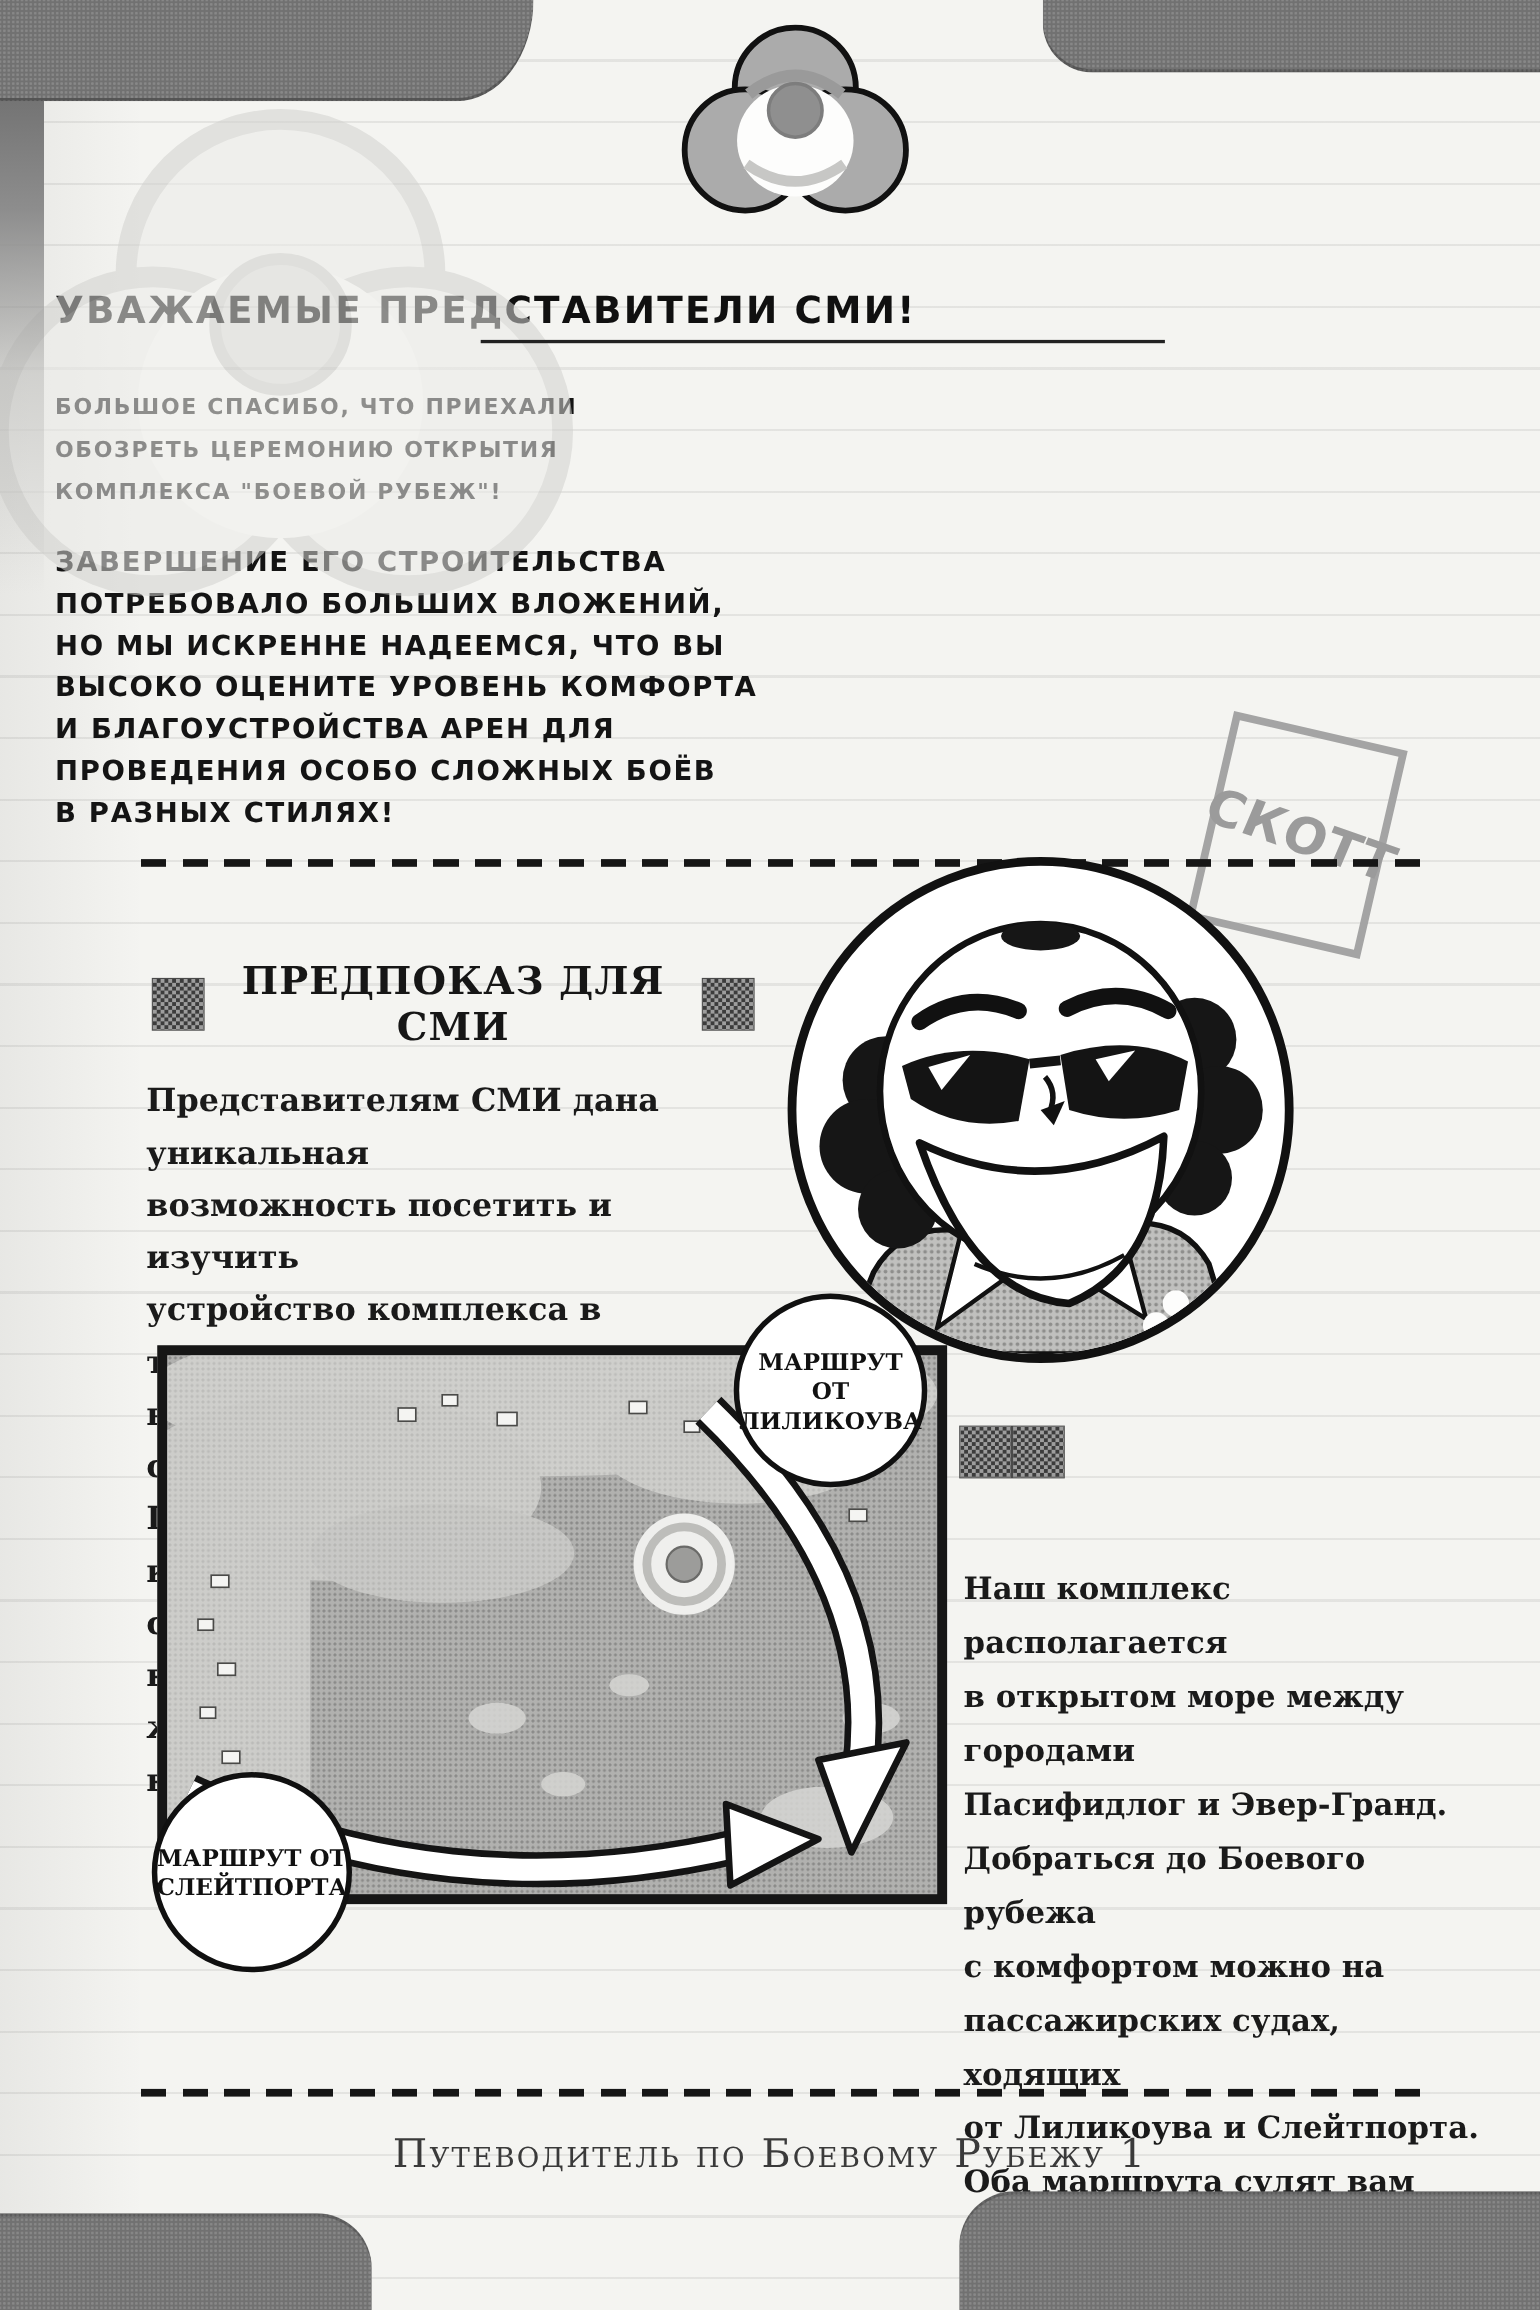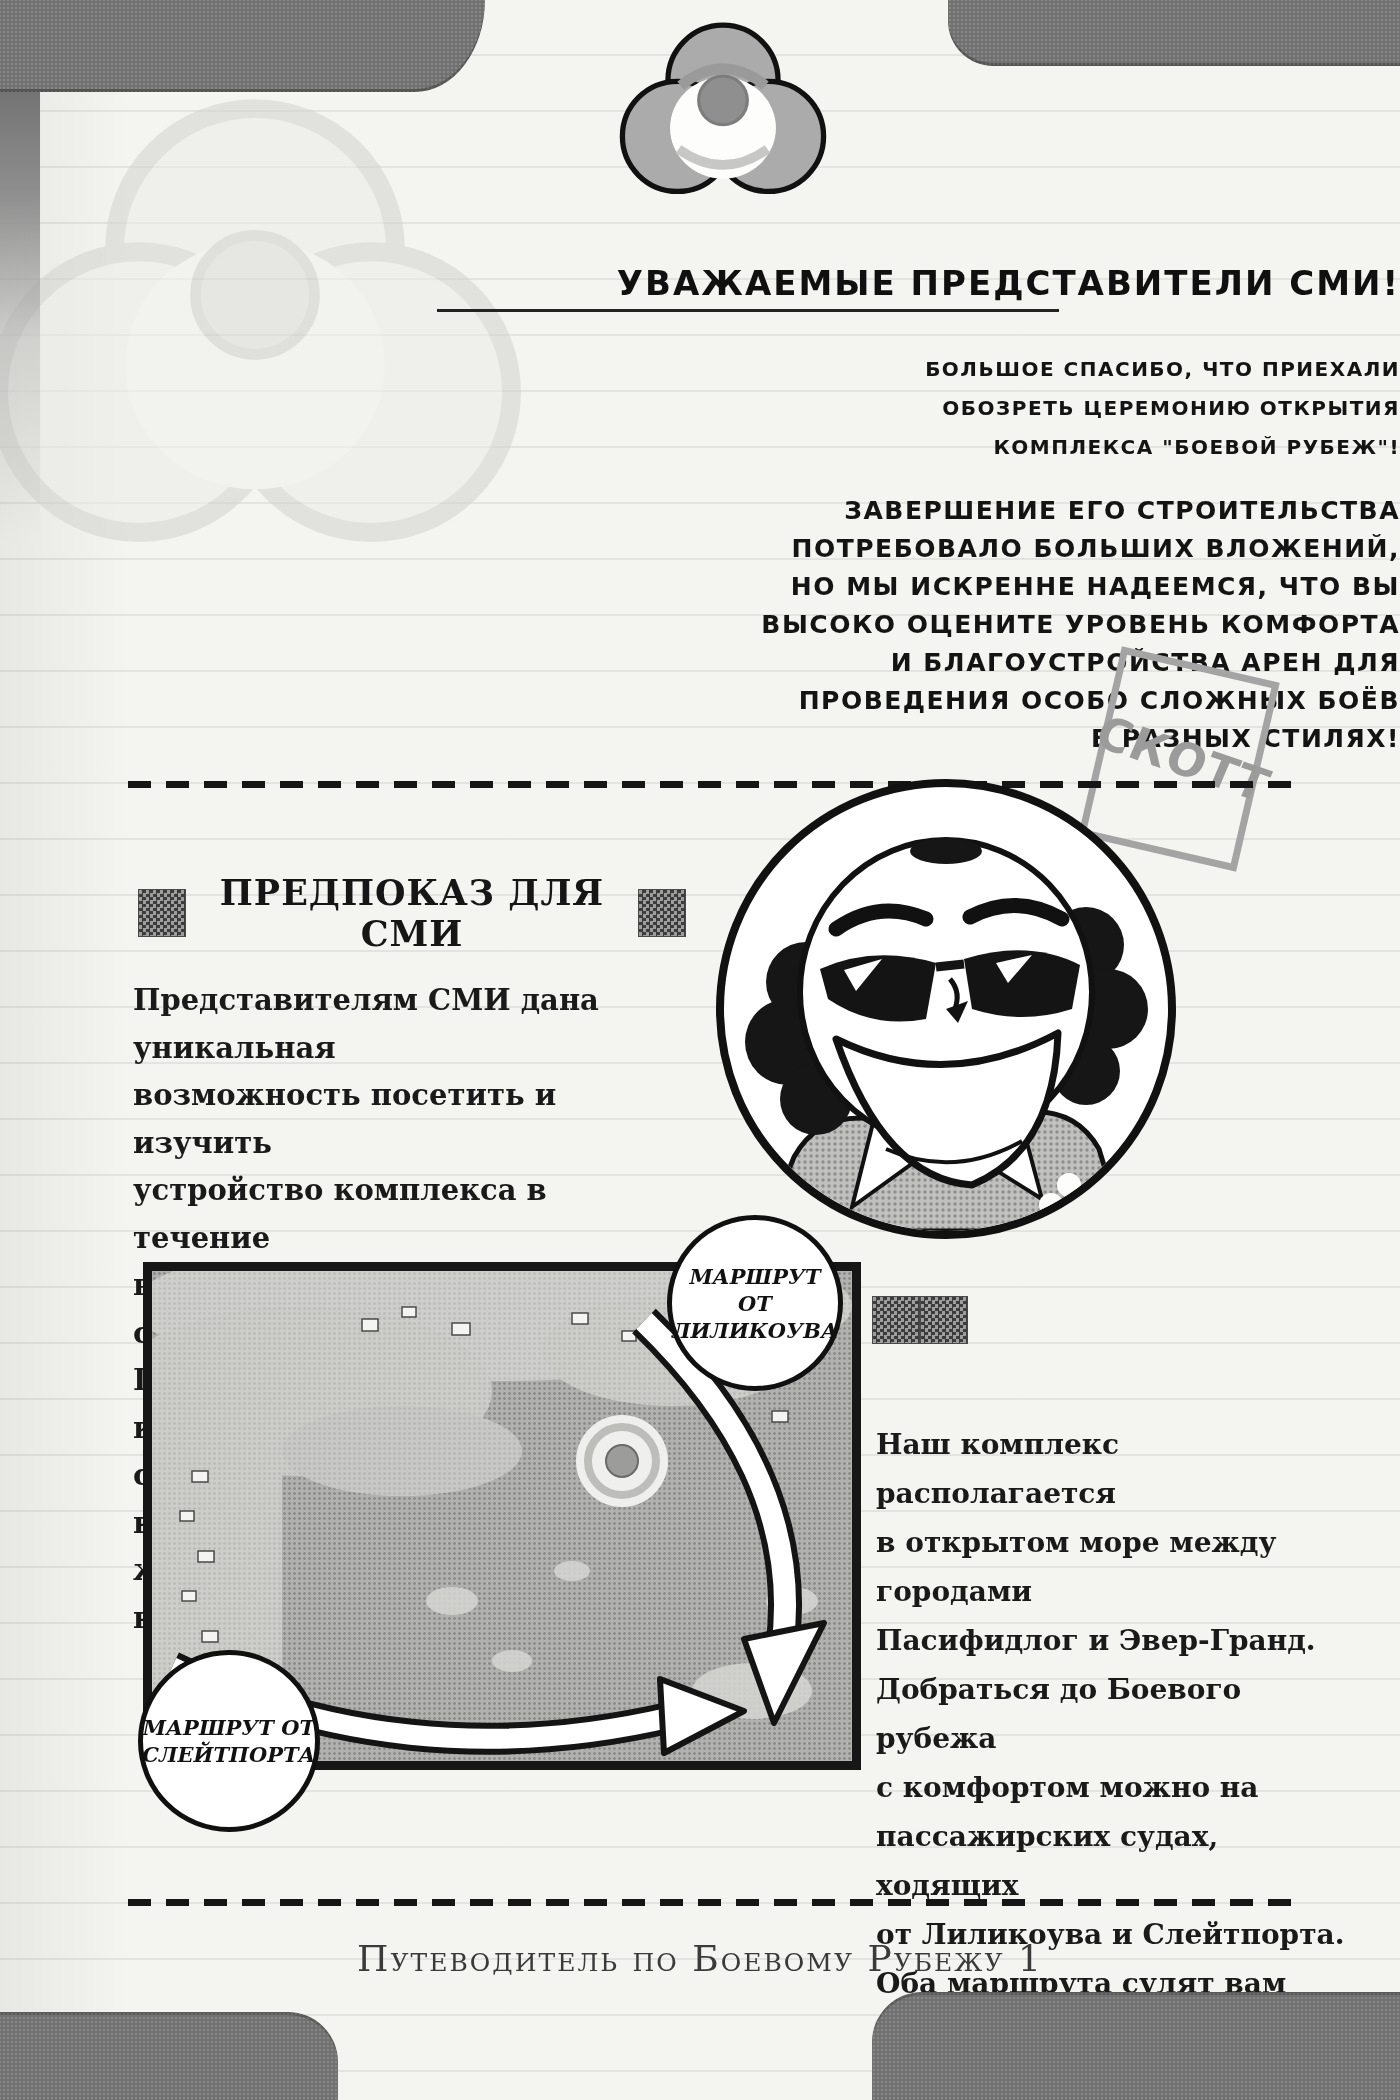--- a/index.html
+++ b/index.html
@@ -28,21 +28,21 @@
   .corner-tr{left:948px;top:-30px;width:482px;height:96px;border-bottom-left-radius:45px;}
   .corner-bl{left:-30px;top:2012px;width:368px;height:118px;border-top-right-radius:50px;box-shadow:inset 0 3px 0 rgba(0,0,0,.2);}
   .corner-br{left:872px;top:1992px;width:558px;height:138px;border-top-left-radius:50px;box-shadow:inset 0 3px 0 rgba(0,0,0,.2);}
   .left-strip{
     position:absolute;z-index:5;left:0;top:80px;width:40px;height:460px;
     background:linear-gradient(to bottom,#717171 0,#8d8d8d 110px,rgba(170,170,168,.4) 260px,rgba(190,190,188,0) 100%);
   }
   .watermark{position:absolute;z-index:1;left:-15px;top:95px;width:540px;height:470px;opacity:.55;}
   .bf-logo{position:absolute;z-index:2;left:616px;top:22px;width:214px;height:180px;}
 
-  .comic-center{position:absolute;left:50px;width:1350px;text-align:right;white-space:pre-line;}
+  .comic-center{position:absolute;left:50px;width:1350px;text-align:left;white-space:pre-line;}
   .letter-title{top:240px;font-size:34px;font-weight:bold;letter-spacing:2px;color:#101010;}
   .title-underline{position:absolute;z-index:2;left:437px;top:309px;width:622px;height:3px;background:#222;}
   .letter-p1{top:330px;font-size:20px;line-height:39px;font-weight:bold;letter-spacing:1.5px;}
   .letter-p2{top:467px;font-size:25px;line-height:38px;font-weight:bold;letter-spacing:1.5px;}
 
   .dash-line{
     position:absolute;left:128px;width:1176px;height:7px;z-index:4;
     background:repeating-linear-gradient(90deg,#161616 0 23px,transparent 23px 38px);
   }
   .dash-top{top:781px;}
@@ -81,26 +81,25 @@
   .body-press{left:133px;top:948px;width:520px;font-size:29px;line-height:47.5px;}
   .body-infra{left:876px;top:1392px;width:470px;font-size:28px;line-height:49px;}
 
   .portrait{
     position:absolute;z-index:5;left:716px;top:779px;width:460px;height:460px;
     border-radius:50%;border:8px solid #111;background:#fff;overflow:hidden;
   }
   .portrait svg{width:100%;height:100%;display:block;}
 
   .map{
-    position:absolute;z-index:3;left:143px;top:1262px;width:718px;height:508px;
+    position:absolute;z-index:3;left:143px;top:1223px;width:718px;height:508px;
     border:9px solid #161616;
     background-color:#b1b1af;
     background-image:radial-gradient(circle, rgba(40,40,40,.28) 1.1px, transparent 1.6px);
     background-size:5px 5px;
-    font-style:italic;
   }
   .map svg{position:absolute;left:0;top:0;width:700px;height:490px;}
   .map-bubble{
     position:absolute;border-radius:50%;background:#fff;border:5px solid #101010;
     display:flex;align-items:center;justify-content:center;text-align:center;
     font-family:"DejaVu Serif",serif;font-weight:bold;font-size:21px;line-height:27px;
     white-space:pre-line;color:#111;z-index:2;
   }
   .bubble-lilycove{left:515px;top:-56px;width:176px;height:176px;}
   .bubble-slateport{left:-14px;top:379px;width:182px;height:182px;}

